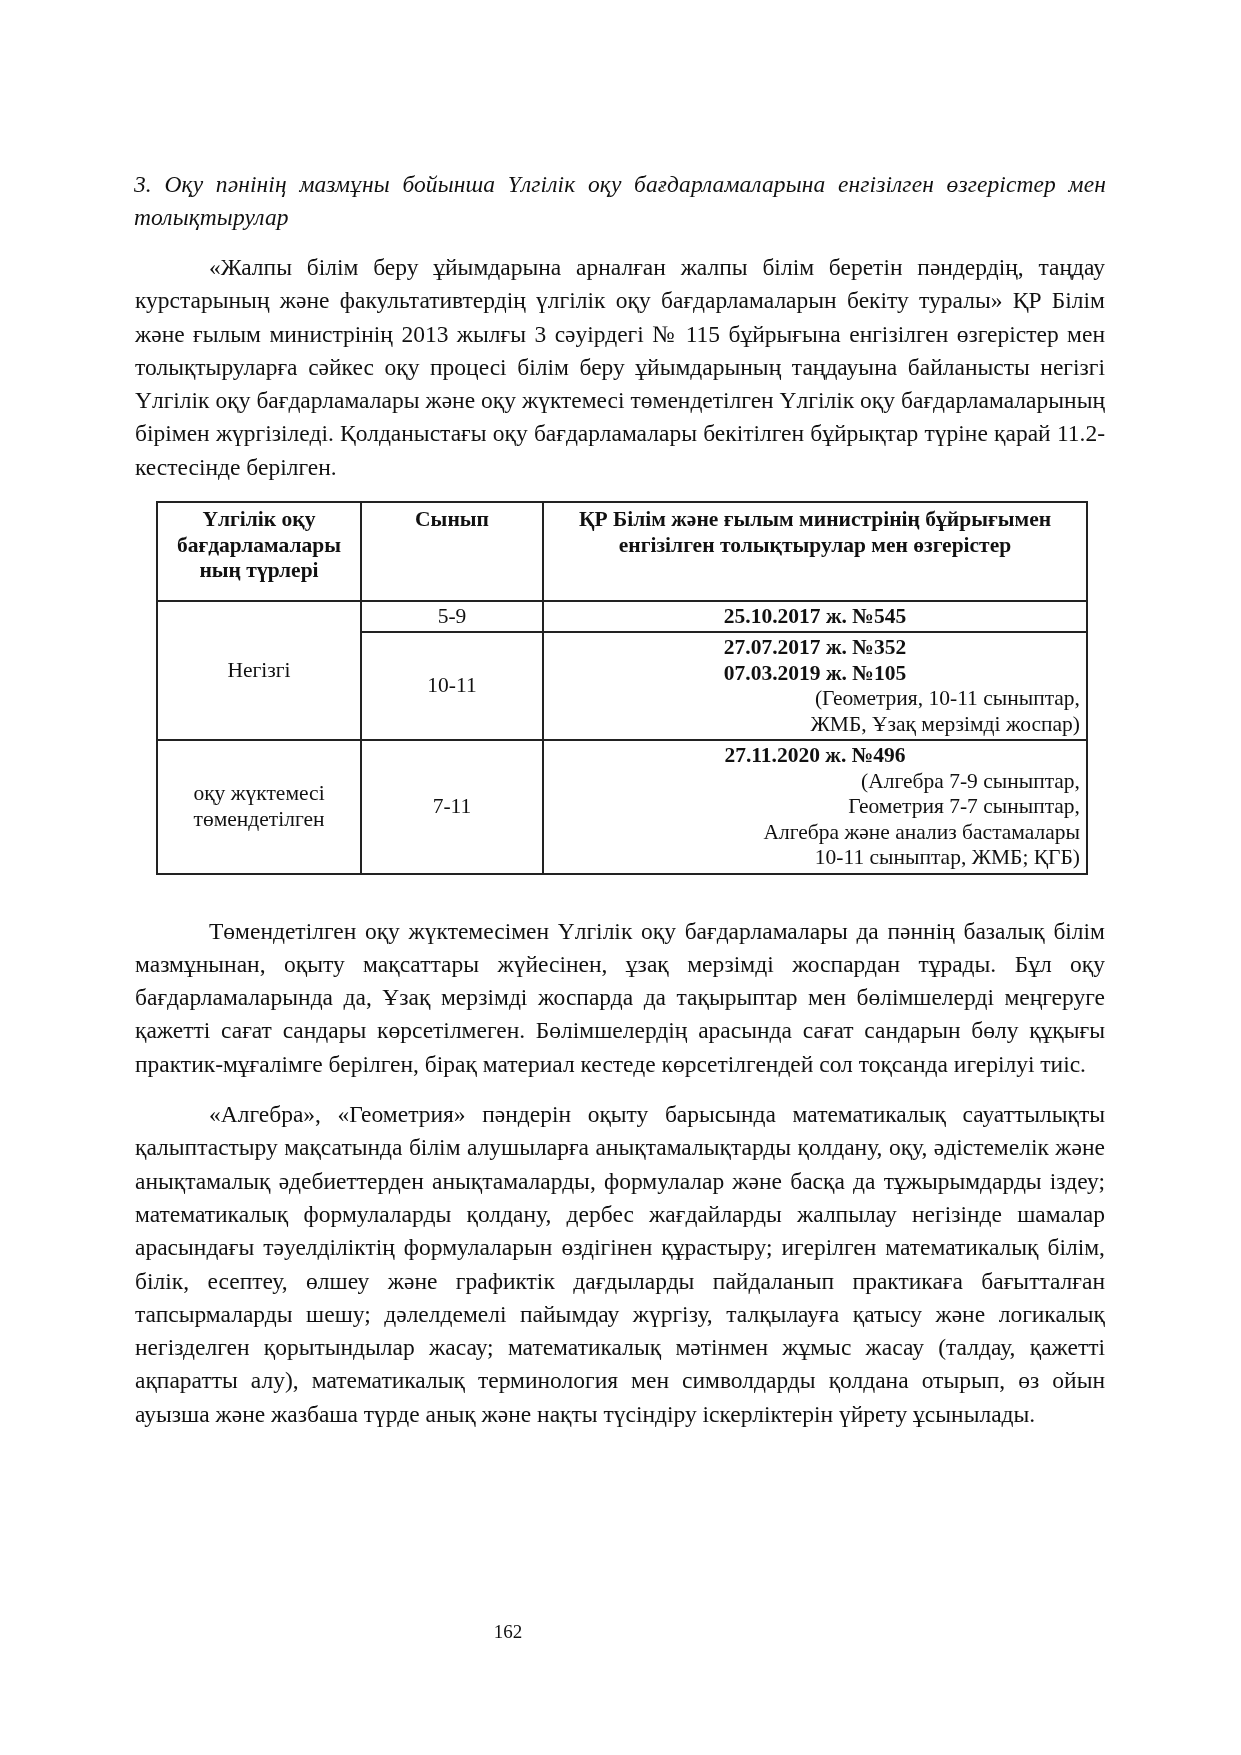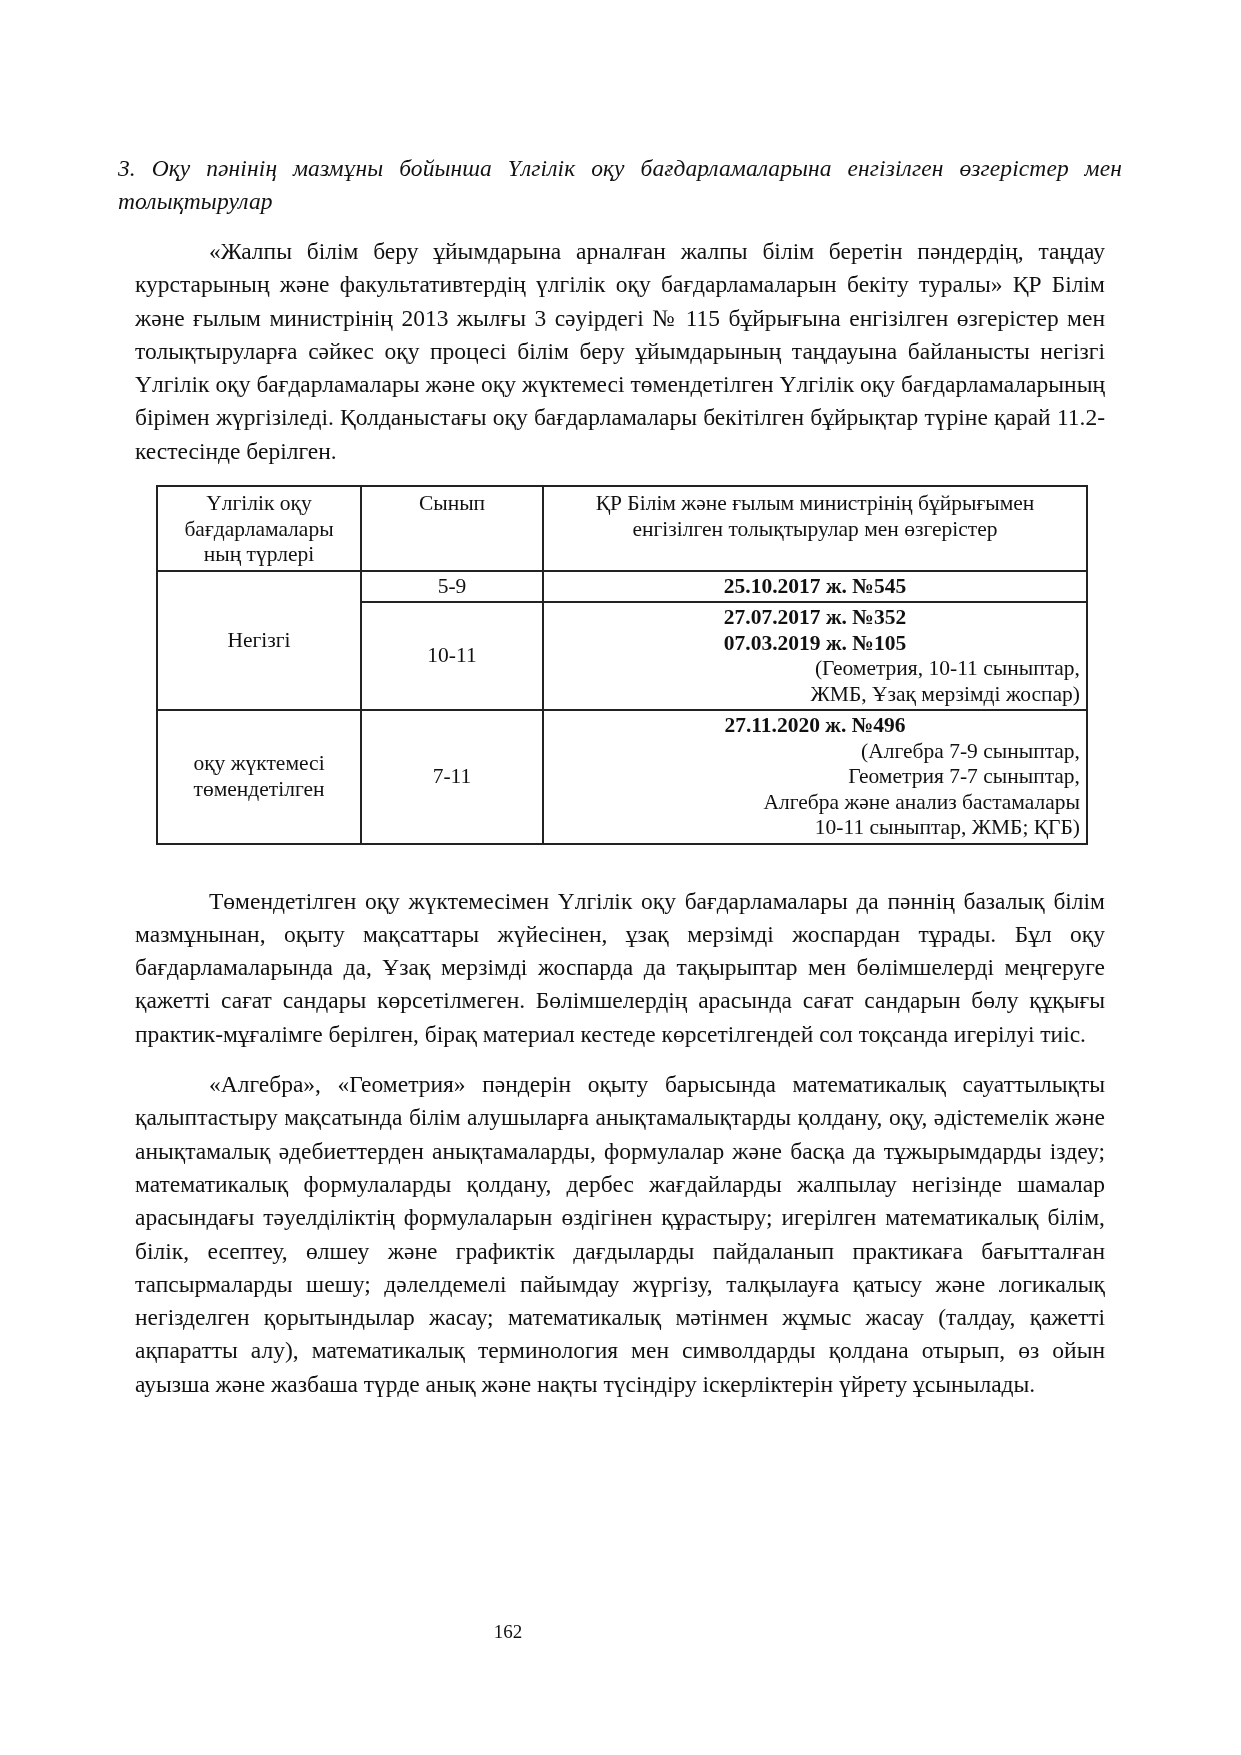--- a/index.html
+++ b/index.html
@@ -1,29 +1,29 @@
 <!DOCTYPE html>
 <html><head>
 <meta charset="utf-8">
 <style>
   html, body { margin: 0; padding: 0; background: #ffffff; }
   body { width: 1241px; height: 1755px; position: relative; overflow: hidden;
          font-family: "Liberation Serif", "DejaVu Serif", serif; color: #111; }
   .page { position: absolute; left: 0; top: 0; width: 1241px; height: 1755px; }
   .content { position: absolute; left: 118px; top: 152px; width: 1004px; }
   .heading { font-style: italic; font-size: 23.5px; line-height: 33px; text-align: justify;
-             text-align-last: left; margin: 0; letter-spacing: 0.1px; }
+             text-align-last: left; margin: 16px; letter-spacing: 0.1px; }
   .para { font-size: 23.5px; line-height: 33.3px; text-align: justify; margin: 17px;
           text-indent: 74px; }
   .caption { text-align: center; font-size: 23.5px; margin: 34px 0 25px 0; line-height: 30px; }
   table.orders { border-collapse: collapse; margin-left: 38px; width: 932px; font-size: 21.5px;
                  line-height: 25.5px; }
   table.orders th, table.orders td { border: 2px solid #222; text-align: center;
                  vertical-align: middle; padding: 2px 6px; }
-  table.orders th { font-weight: normal; vertical-align: top; padding-top: 4px; padding-bottom: 2px; }
+  table.orders th { font-weight: bold; vertical-align: top; padding-top: 4px; padding-bottom: 16px; }
   .col1 { width: 190px; } .col2 { width: 168px; }
   .bold { font-weight: bold; display: block; }
   .plain { display: block; text-align: right; }
   .after-table { margin-top: 40px; }
   .page-number { position: absolute; left: 0; width: 1016px; top: 1621px; text-align: center;
                  font-size: 19px; }
 </style>
 </head>
 <body>
 

